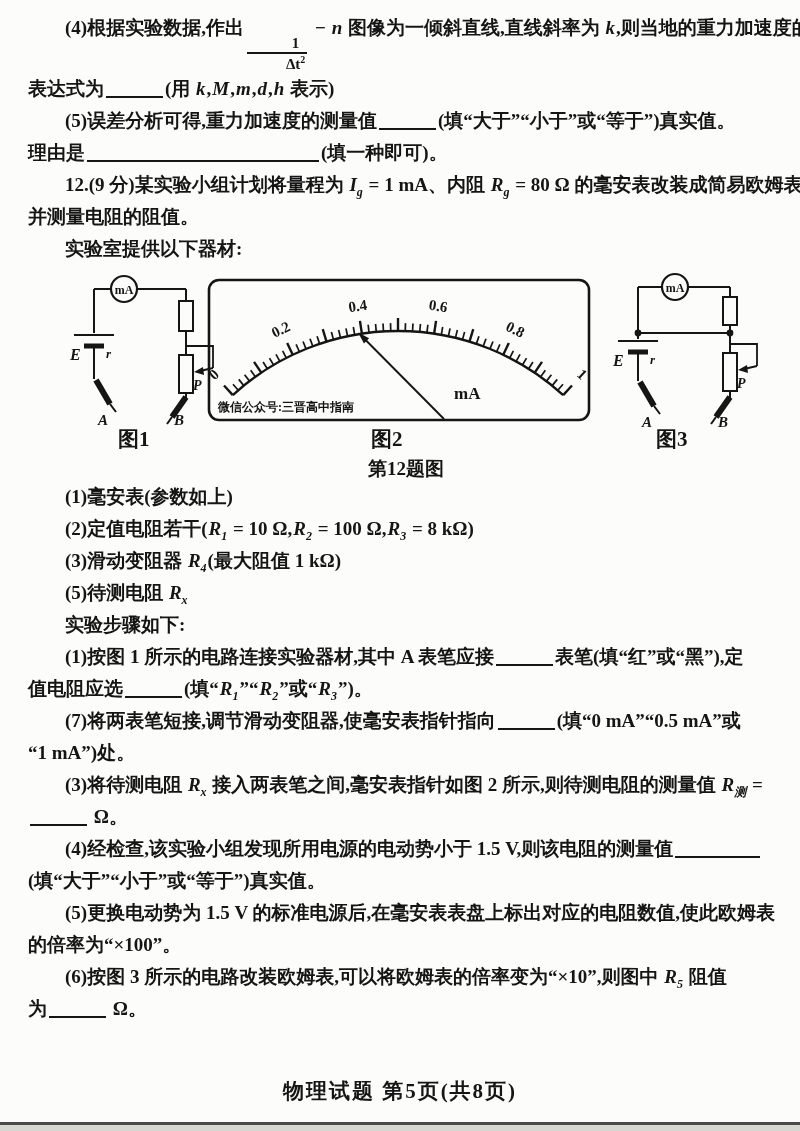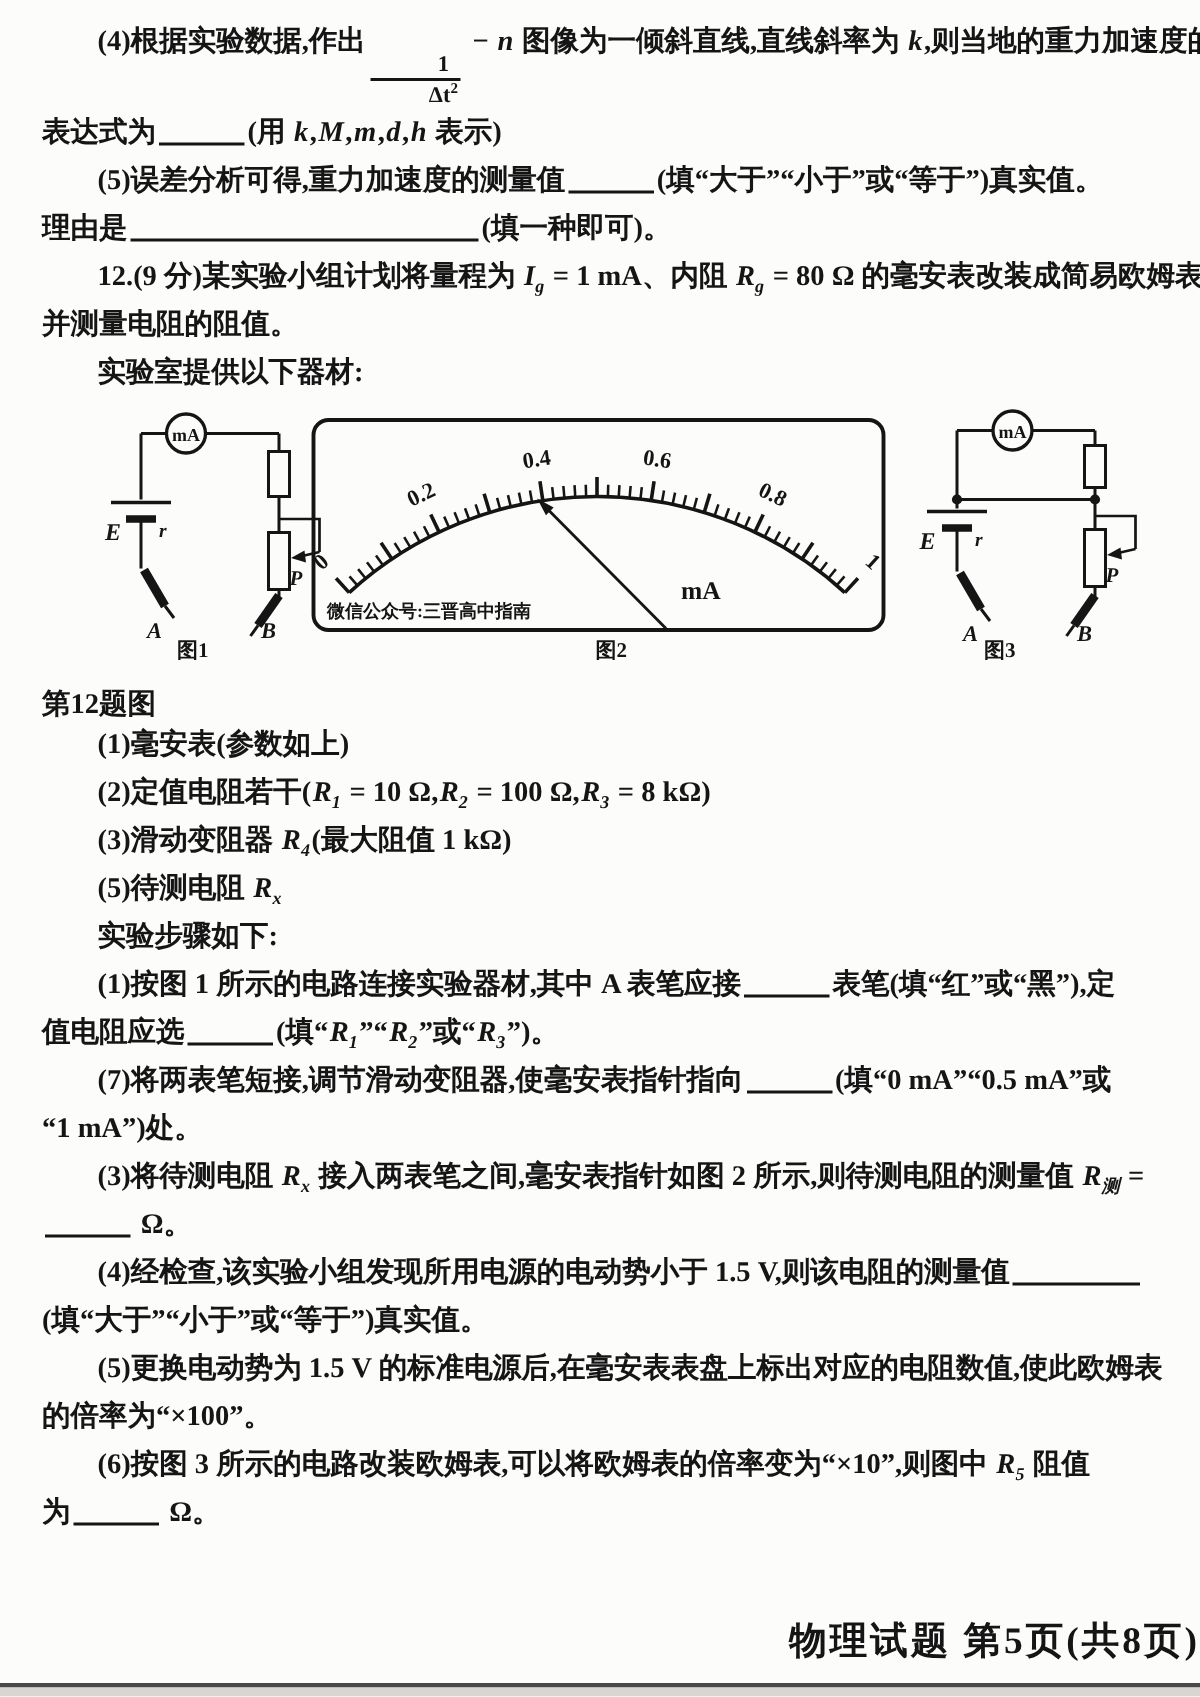--- a/index.html
+++ b/index.html
@@ -12,23 +12,23 @@
   .row{font-size:19px;line-height:32px;white-space:nowrap;letter-spacing:0}
   .ind{text-indent:37px}
   .var{font-style:italic;padding:0 1px;font-family:"Liberation Serif","DejaVu Serif",serif}
   sub{font-size:12px;line-height:0}
   .blank{display:inline-block;border-bottom:2px solid #151515;height:17px;vertical-align:-3px;margin:0 2px}
   .frac{display:inline-flex;flex-direction:column;align-items:center;vertical-align:-14px;margin:0 3px;font-size:15px;line-height:1.12}
   .fd{border-top:2px solid #151515;padding:0 2px;}
   .fd sup{font-size:10px}
   .figs{position:relative;height:214px;margin-top:2px}
   .figs svg{position:absolute}
-  .cap{position:absolute;top:158px;font-size:14px}
-  .gcap{position:absolute;top:189px;left:0;width:100%;font-size:19px}
-  .footer{position:absolute;top:1077px;left:0;width:100%;text-align:right;font-size:25px;letter-spacing:2px}
+  .cap{position:absolute;top:158px;font-size:21px}
+  .gcap{position:absolute;top:189px;left:0;width:100%;text-align:center;font-size:19px}
+  .footer{position:absolute;top:1077px;left:0;width:100%;text-align:center;font-size:21px;letter-spacing:2px}
   .scan-line{position:absolute;left:0;top:1122px;width:800px;height:3px;background:#4a4a48}
   .scan-below{position:absolute;left:0;top:1125px;width:800px;height:6px;background:#d7d6d1}
   svg text{font-family:"Liberation Serif","DejaVu Serif",serif;font-weight:700;fill:#151515}
   svg .cjk{font-weight:700}
 </style>
 </head>
 <body>
 
 <div class="page">
 
@@ -163,21 +163,21 @@
       <text x="131" y="121" font-size="14" font-style="italic">P</text>
       <line x1="34" y1="115" x2="48" y2="139" stroke="#151515" stroke-width="6"></line>
       <line x1="48" y1="139" x2="54" y2="147" stroke="#151515" stroke-width="2"></line>
       <text x="36" y="160" font-size="15" font-style="italic">A</text>
       <line x1="124" y1="130" x2="110" y2="150" stroke="#151515" stroke-width="6"></line>
       <line x1="110" y1="150" x2="105" y2="157" stroke="#151515" stroke-width="2"></line>
       <text x="112" y="160" font-size="15" font-style="italic">B</text>
     </svg>
 
     <span class="cap" style="left:90px">图1</span>
-    <span class="cap" style="left:369px">图2</span>
+    <span class="cap" style="left:343px">图2</span>
     <span class="cap" style="left:628px">图3</span>
     <div class="gcap">第12题图</div>
   </div>
 
   <div id="rows-bottom">
       <div class="row ind"><span>(1)毫安表(参数如上)</span></div>
       <div class="row ind"><span>(2)定值电阻若干(</span><i class="var">R<sub>1</sub></i><span> = 10 Ω,</span><i class="var">R<sub>2</sub></i><span> = 100 Ω,</span><i class="var">R<sub>3</sub></i><span> = 8 kΩ)</span></div>
       <div class="row ind"><span>(3)滑动变阻器 </span><i class="var">R<sub>4</sub></i><span>(最大阻值 1 kΩ)</span></div>
       <div class="row ind"><span>(5)待测电阻 </span><i class="var">R<sub>x</sub></i></div>
       <div class="row ind"><span>实验步骤如下:</span></div>

